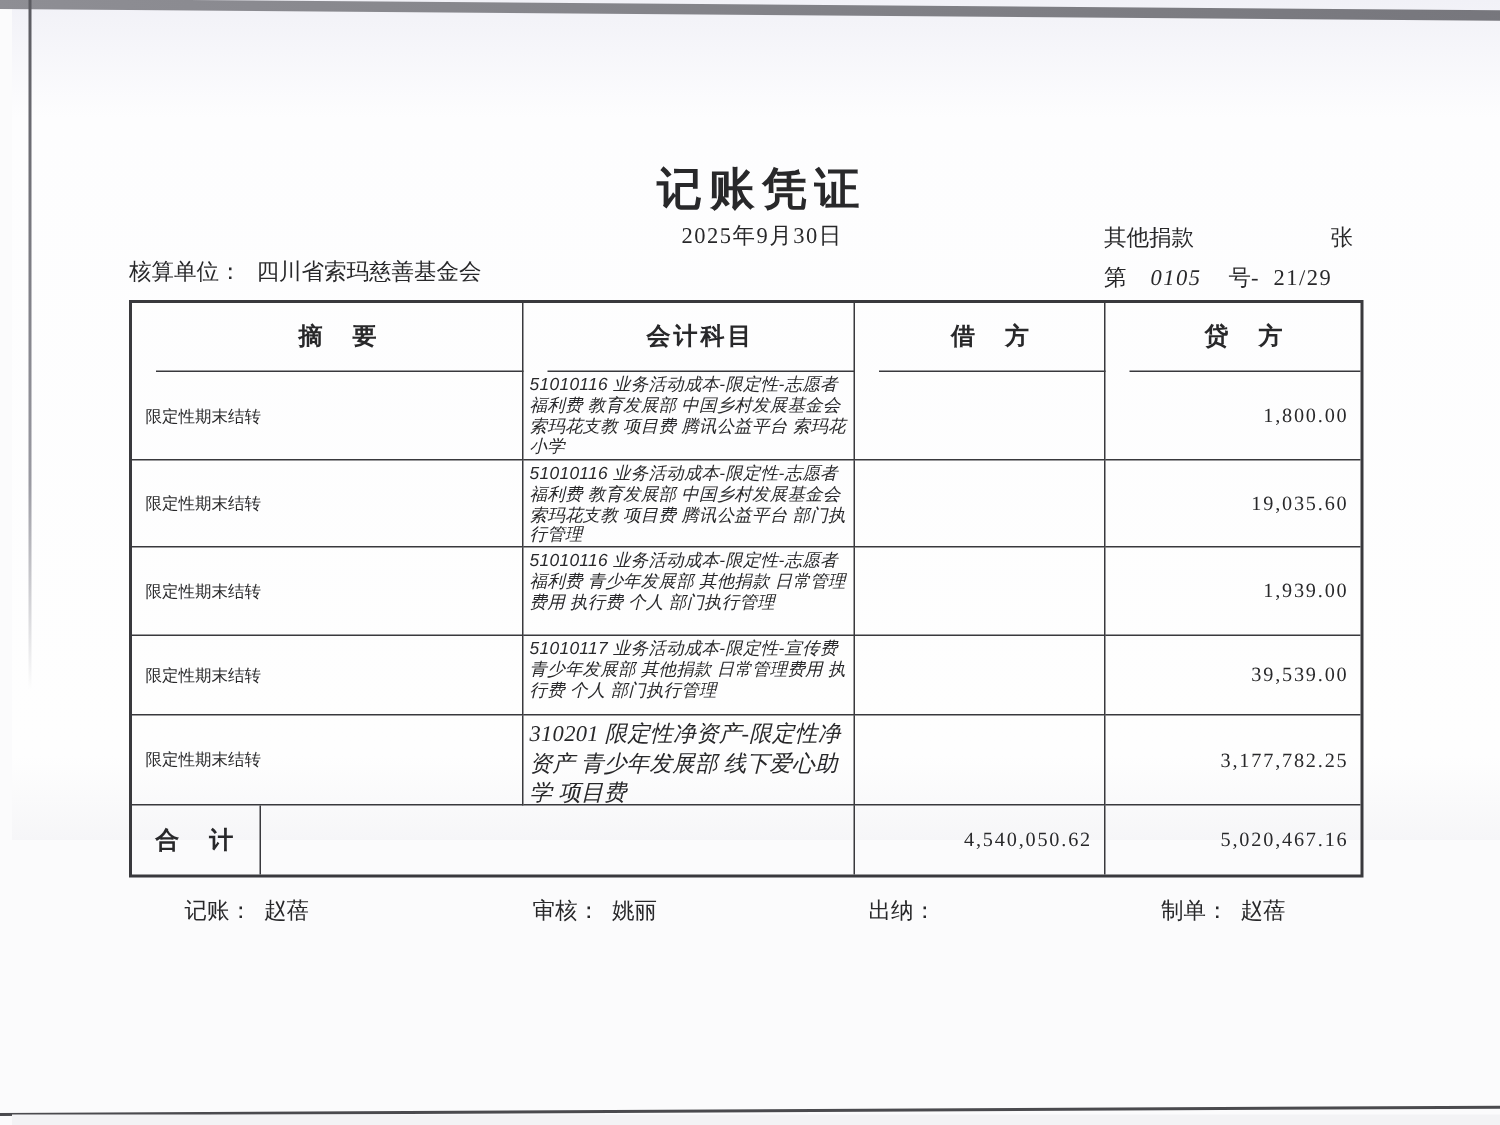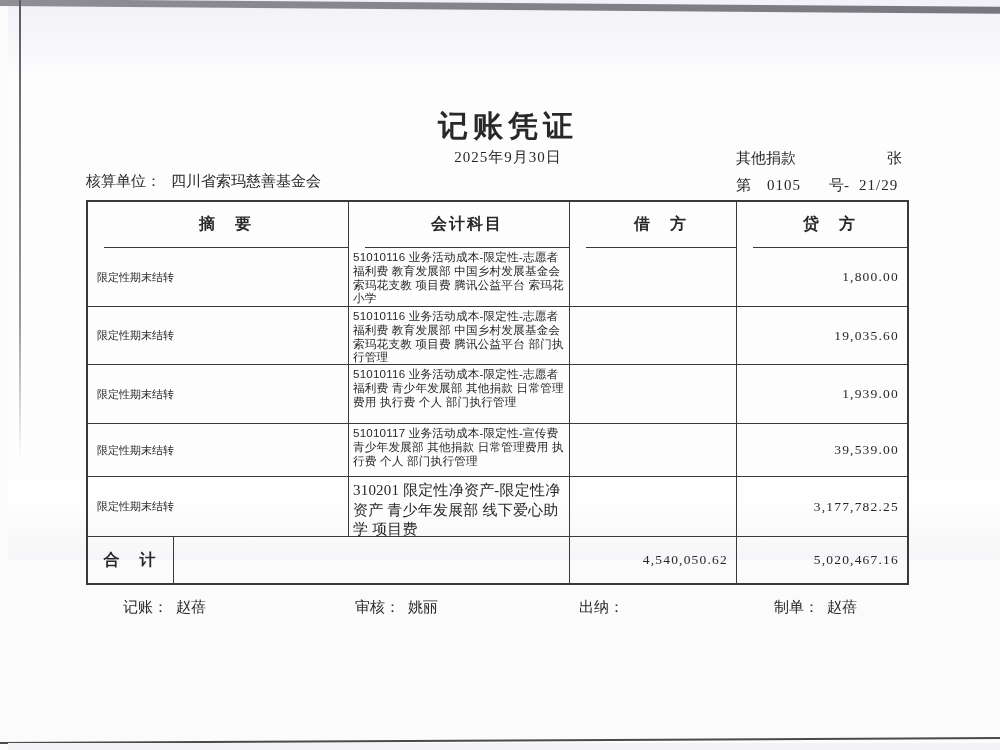--- a/index.html
+++ b/index.html
@@ -24,38 +24,38 @@
     font-size:30px;font-weight:bold;letter-spacing:5px;}
   .date{position:absolute;left:0;top:148px;width:1000px;text-align:center;
     font-size:15px;letter-spacing:1px;}
 
   .attach-line{position:absolute;left:728px;top:149px;width:166px;display:flex;
     justify-content:space-between;font-size:15px;}
   .num-line{position:absolute;left:728px;top:176px;width:166px;font-size:15px;
     display:flex;align-items:baseline;}
   .num-line span{display:inline-block;}
   .num-prefix{margin-right:16px;}
-  .num-value{margin-right:28px;letter-spacing:1px;}
+  .num-value{margin-right:18px;letter-spacing:1px;font-style:italic;}
   .num-suffix{margin-right:10px;}
   .num-page{letter-spacing:1px;}
 
   .unit-line{position:absolute;left:78px;top:172px;font-size:15px;}
   .unit-line .unit-name{margin-left:10px;}
 
   .voucher-table{position:absolute;left:78px;top:200px;width:823px;height:385px;
     box-sizing:border-box;border:2px solid #39393d;display:grid;
     grid-template-columns:261px 221px 167px 170px;
     grid-template-rows:46px 59px 58px 59px 53px 60px 46px;}
   .cell{box-sizing:border-box;border-right:1px solid #39393d;border-bottom:1px solid #39393d;
     display:flex;overflow:hidden;}
   .cell.last-col{border-right:none;}
   .head{align-items:center;justify-content:center;font-size:16px;font-weight:bold;letter-spacing:2px;margin-left:16px;}
   .summary{align-items:center;padding-left:9px;font-size:11px;}
   .account{align-items:flex-start;padding:2px 3px 0 4px;font-size:11.6px;line-height:13.8px;
-    font-family:"Liberation Sans","DejaVu Sans",sans-serif;letter-spacing:0.2px;}
+    font-family:"Liberation Sans","DejaVu Sans",sans-serif;letter-spacing:0.2px;font-style:italic;}
   .account.large{font-size:15px;line-height:19.5px;font-family:"Liberation Serif","DejaVu Serif",serif;padding-top:4px;}
   .amount{align-items:center;justify-content:flex-end;padding-right:8px;font-size:13.5px;letter-spacing:1.2px;}
   .total-row{grid-column:1 / -1;display:grid;grid-template-columns:86px 396px 167px 170px;}
   .total-row .cell{border-bottom:none;}
   .total-label{align-items:center;justify-content:center;font-size:16px;font-weight:bold;letter-spacing:2px;}
 
   .signatures{position:absolute;left:0;top:598px;width:1000px;font-size:15px;}
   .sig{position:absolute;white-space:nowrap;}
   .sig-book{left:115px;} .sig-rev{left:347px;} .sig-cash{left:571px;} .sig-prep{left:766px;}
   .sig .name{margin-left:8px;}

